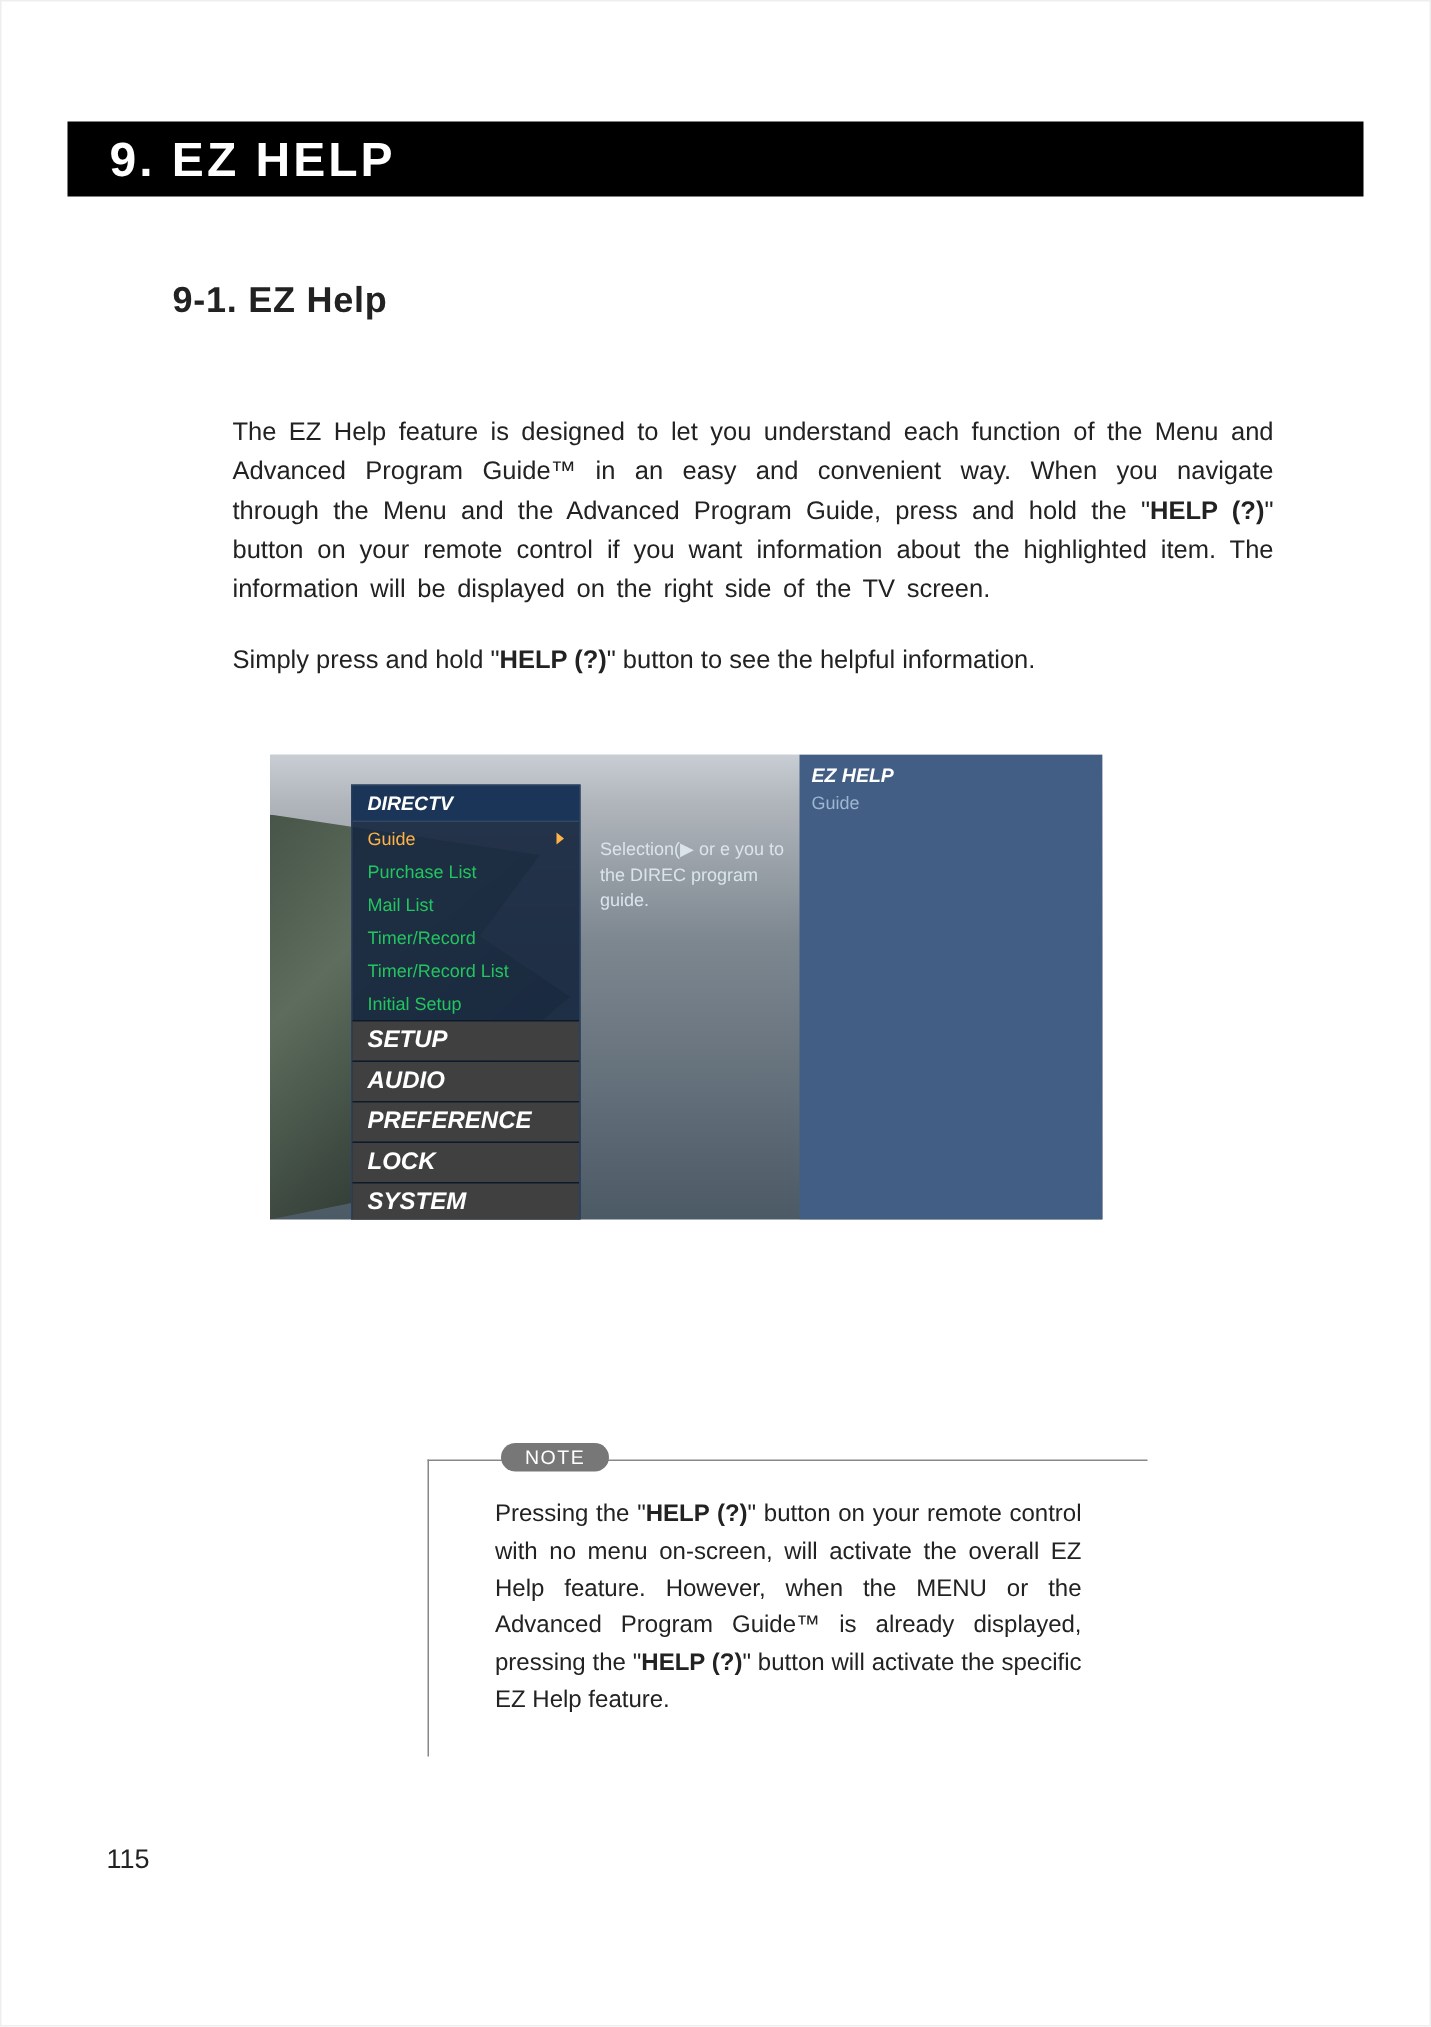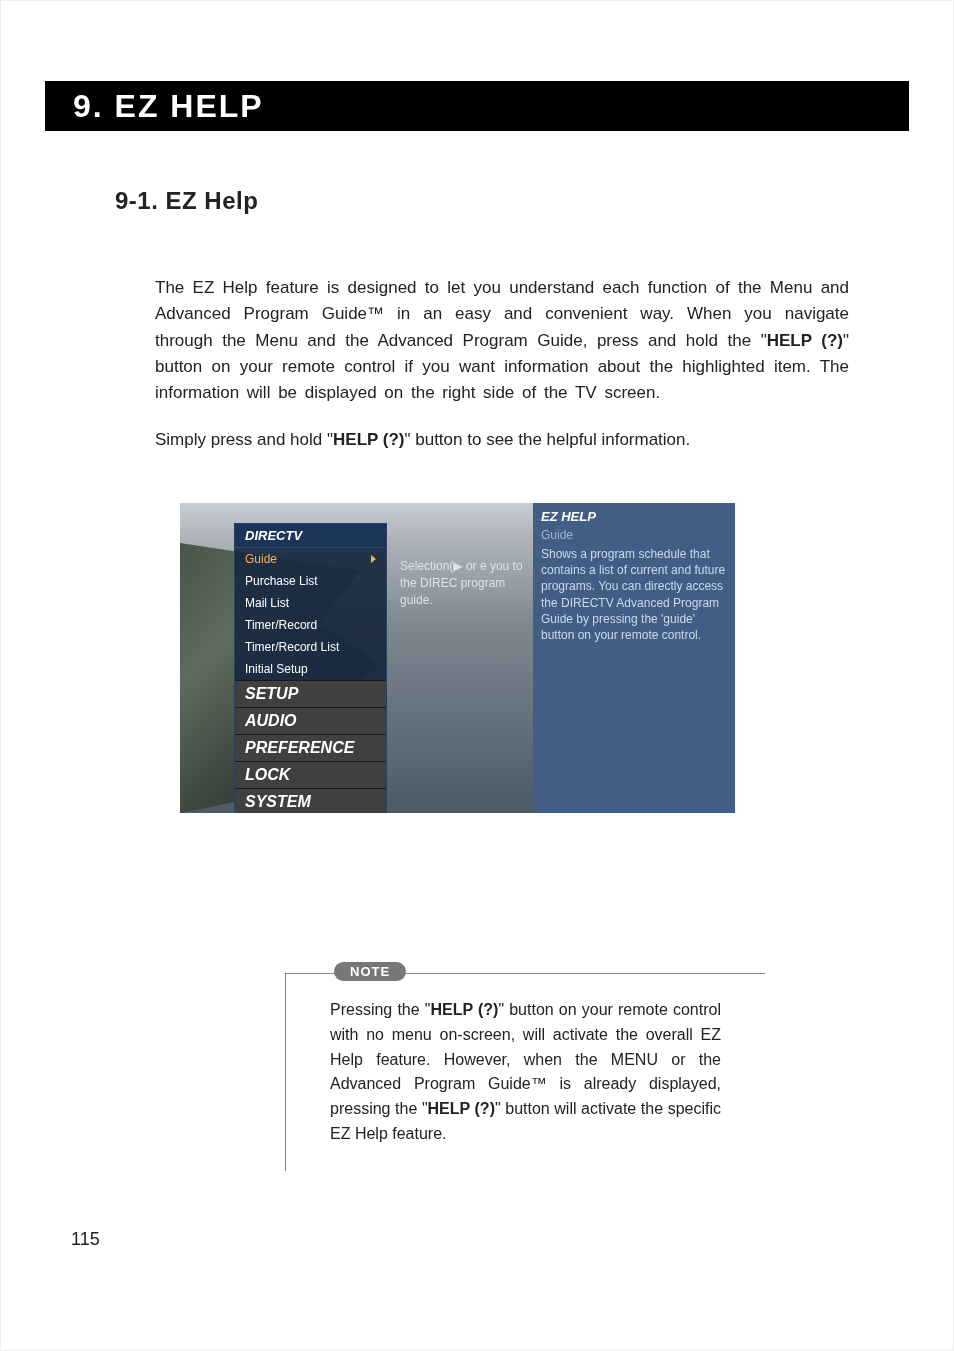--- a/index.html
+++ b/index.html
@@ -79,21 +79,21 @@
     color: #fff;
     font-weight: 800;
     font-style: italic;
     font-size: 13px;
     padding: 4px 10px;
     border-bottom: 1px solid #324860;
   }
   .screenshot .menu-item {
     font-size: 12px;
     padding: 4px 10px;
-    color: #ffffff;
+    color: #22c55e;
   }
   .screenshot .menu-item.active {
     color: #ffb347;
     display: flex;
     justify-content: space-between;
     align-items: center;
   }
   .screenshot .menu-item.active .arrow {
     width: 0; height: 0;
     border-top: 4px solid transparent;
@@ -155,21 +155,21 @@
     border-left: 1px solid #888;
     padding: 24px 44px 24px 44px;
   }
   .note-label {
     position: absolute;
     top: -12px;
     left: 48px;
     background: #777;
     color: #fff;
     font-size: 13px;
-    font-weight: 700;
+    font-weight: 400;
     letter-spacing: 1px;
     padding: 2px 16px;
     border-radius: 10px;
     text-align: center;
   }
   .note-text {
     font-size: 16px;
     line-height: 1.55;
     text-align: justify;
   }
@@ -220,21 +220,20 @@
       <div class="menu-section">PREFERENCE</div>
       <div class="menu-section">LOCK</div>
       <div class="menu-section">SYSTEM</div>
     </div>
 
     <div class="hint-text">Selection(▶ or e you to the DIREC program guide.</div>
 
     <div class="ezhelp-panel">
       <div class="ezhelp-title">EZ HELP</div>
       <div class="ezhelp-subtitle">Guide</div>
-      <div class="ezhelp-body">Shows a program schedule that contains a list of current and future programs. You can directly access the DIRECTV Advanced Program Guide by pressing the 'guide' button on your remote control.</div>
     </div>
   </div>
 
   <div class="note">
     <div class="note-label">NOTE</div>
     <p class="note-text">
       <span>Pressing the "</span><span class="strong">HELP (?)</span><span>" button on your remote control with no menu on-screen, will activate the overall EZ Help feature.  However, when the MENU or the Advanced Program Guide™ is already displayed, pressing the "</span><span class="strong">HELP (?)</span><span>" button will activate the specific EZ Help feature.</span>
     </p>
   </div>
 

